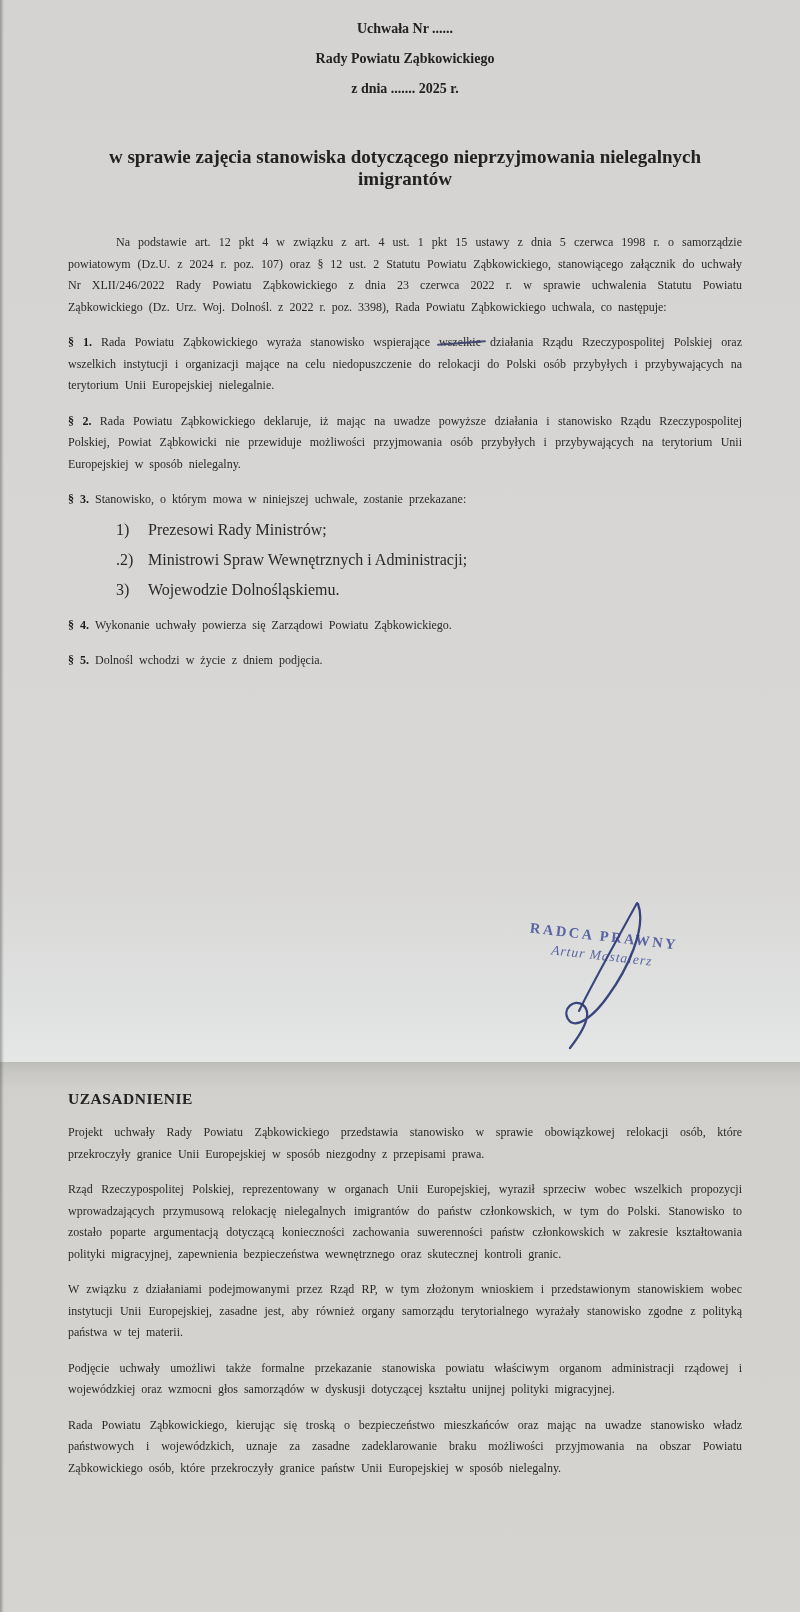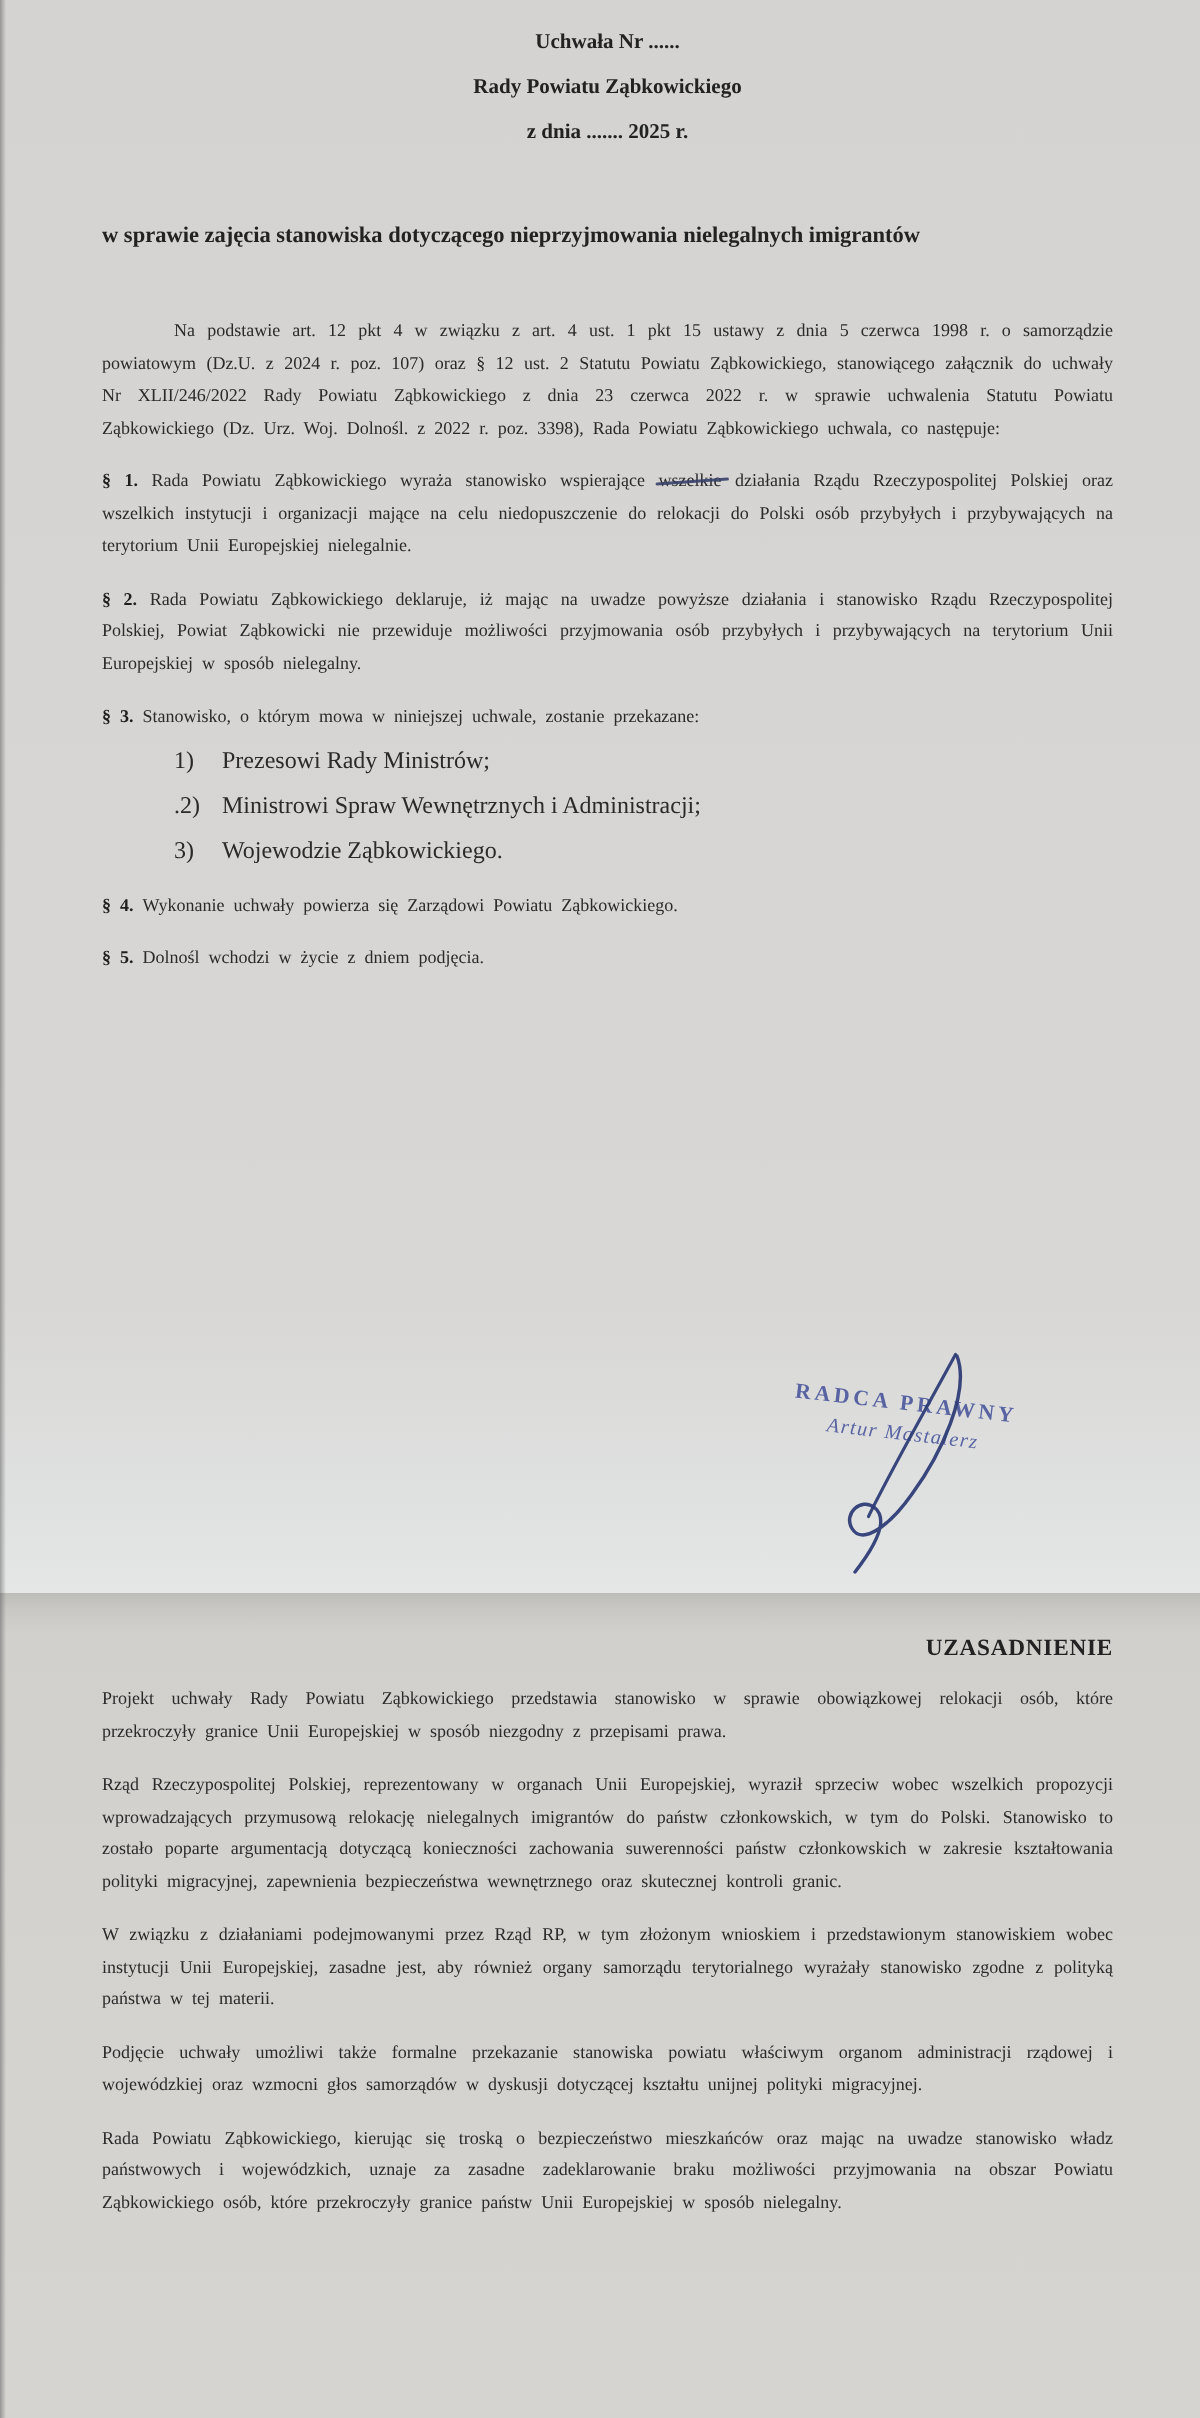--- a/index.html
+++ b/index.html
@@ -24,21 +24,21 @@
     background:linear-gradient(180deg,#d4d3d1 0%,#d6d5d3 40%,#d8d7d5 82%,#dfe1e0 94%,#e5e7e6 100%);
     padding:18px 58px 0 68px;
   }
   .page2{
     position:relative; width:800px; height:550px;
     background:linear-gradient(180deg,#bcbcb9 0%,#c9c8c5 2%,#d1d0cd 5%,#d3d2cf 35%,#d5d4d1 100%);
     padding:28px 58px 0 68px;
   }
   .hdr-line{ text-align:center; font-weight:bold; font-size:14px; line-height:22px; margin-bottom:8px; color:#222; }
   .title-block{ margin-top:46px; }
-  .title-line{ font-weight:bold; font-size:15px; line-height:22px; margin-bottom:10px; color:#222; }
+  .title-line{ text-align:center; font-weight:bold; font-size:19px; line-height:22px; margin-bottom:10px; color:#222; }
   .body-text{ font-size:12px; line-height:21.5px; text-align:justify; word-spacing:3px; }
   .intro{ margin-top:42px; text-indent:48px; }
   .sec{ margin-top:14px; }
   .sec-mark{ font-weight:bold; color:#1e1e1e; }
   .list{ margin:6px 0 2px 48px; }
   .list-row{ display:flex; font-size:16px; line-height:22px; margin-top:8px; }
   .list-num{ width:32px; flex:0 0 32px; }
   .struck{ position:relative; }
   .struck::after{
     content:""; position:absolute; left:-2px; right:-5px; top:52%; height:2.4px;
@@ -47,21 +47,21 @@
   
   .stamp{
     position:absolute; left:508px; top:928px; width:190px;
     transform:rotate(6.5deg); text-align:center;
     color:#47539b; opacity:.88; z-index:2;
   }
   .stamp-l1{ font-weight:bold; font-size:14.5px; letter-spacing:2.5px; }
   .stamp-l2{ font-style:italic; font-size:13.5px; letter-spacing:1px; margin-top:3px; }
   .signature{ position:absolute; left:520px; top:878px; z-index:3; }
   
-  .uzas-heading{ text-align:right; font-weight:bold; font-size:15.5px; letter-spacing:.5px; color:#222; }
+  .uzas-heading{ text-align:left; font-weight:bold; font-size:15.5px; letter-spacing:.5px; color:#222; }
   .p2para{ margin-top:14px; }
 </style>
 </head>
 <body>
 
 <div class="scan">
 
   <div class="page1">
 
     <div>
@@ -86,21 +86,21 @@
       <div class="list-row">
         <span class="list-num">1)</span>
         <span>Prezesowi Rady Ministrów;</span>
       </div>
       <div class="list-row">
         <span class="list-num">.2)</span>
         <span>Ministrowi Spraw Wewnętrznych i Administracji;</span>
       </div>
       <div class="list-row">
         <span class="list-num">3)</span>
-        <span>Wojewodzie Ząbkowickiego.</span>
+        <span>Wojewodzie Dolnośląskiemu.</span>
       </div>
     </div>
 
     <p class="body-text sec"><span class="sec-mark">§ 4.</span>&nbsp;<span>Wykonanie uchwały powierza się Zarządowi Powiatu Ząbkowickiego.</span></p>
 
     <p class="body-text sec"><span class="sec-mark">§ 5.</span>&nbsp;<span>Dolnośl wchodzi w życie z dniem podjęcia.</span></p>
 
     <div class="stamp">
       <div class="stamp-l1">RADCA PRAWNY</div>
       <div class="stamp-l2">Artur Mastalerz</div>

